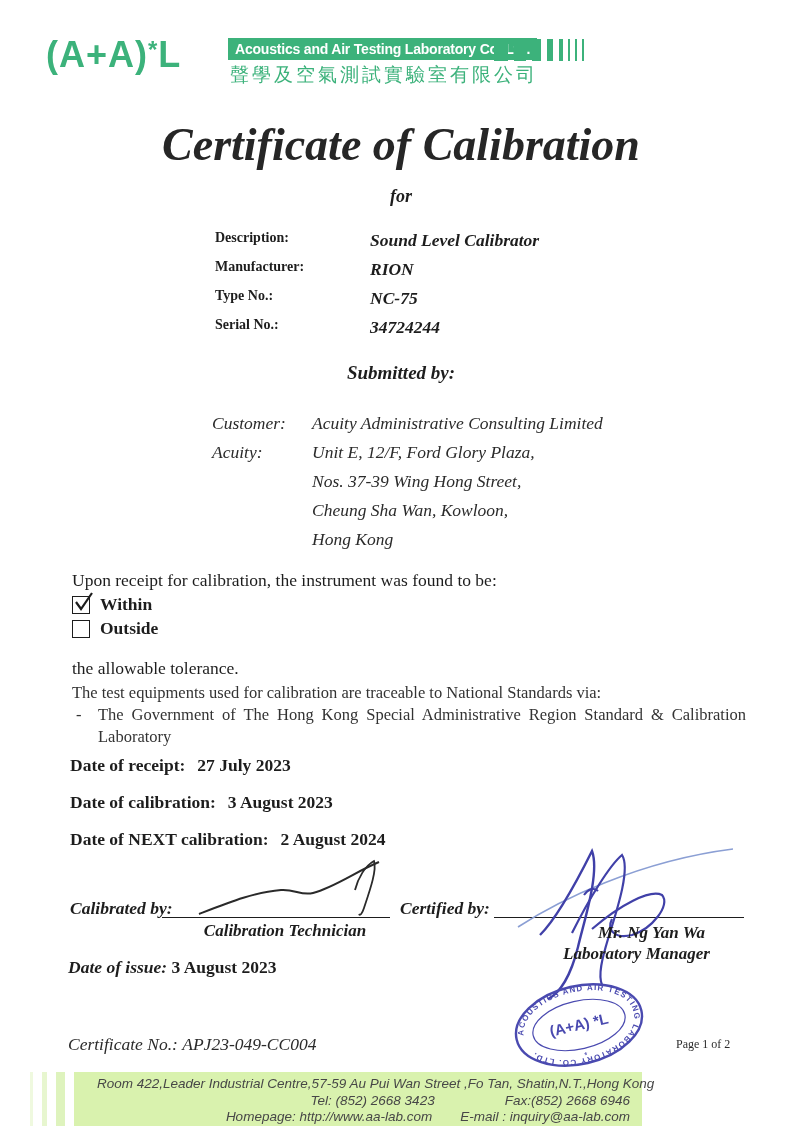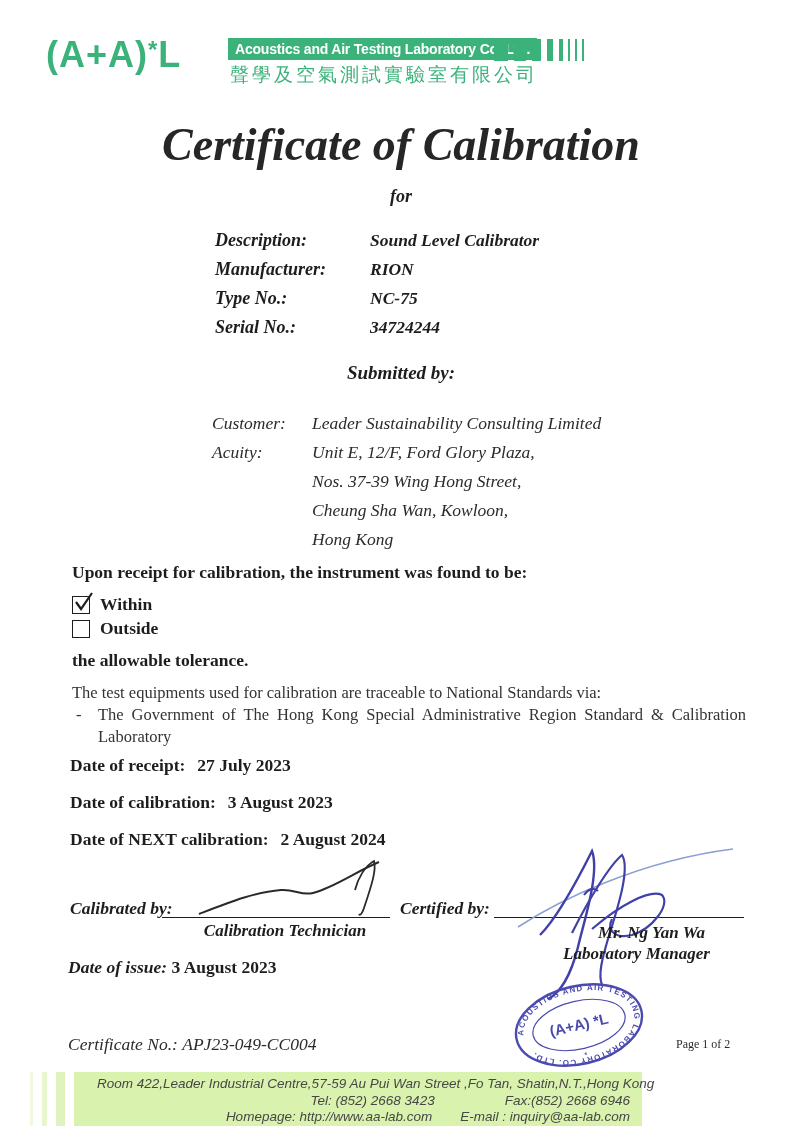--- a/index.html
+++ b/index.html
@@ -22,32 +22,32 @@
   .hbars{left:494px;top:39px;height:22px;display:flex;align-items:stretch;}
   .hbars span{background:#3cb27b;display:inline-block;}
 
   
   .title{left:0;top:118px;width:802px;text-align:center;
          font-size:46px;font-weight:bold;font-style:italic;color:#262626;}
   .for{left:0;top:186px;width:802px;text-align:center;
        font-size:18px;font-weight:bold;font-style:italic;}
 
   
-  .inst-label{left:215px;font-size:18px;font-weight:bold;font-style:italic;}
+  .inst-label{left:215px;font-size:14px;font-weight:bold;}
   .inst-value{left:370px;font-size:17.5px;font-weight:bold;font-style:italic;}
 
   .submitted{left:0;top:362px;width:802px;text-align:center;
        font-size:19px;font-weight:bold;font-style:italic;}
 
   
   .cust-label{left:212px;font-size:17.5px;font-style:italic;color:#2b2b2b;}
   .cust-value{left:312px;font-size:17.5px;font-style:italic;color:#2b2b2b;}
 
   
-  .bold-line{left:72px;font-size:17.5px;font-weight:bold;}
+  .bold-line{left:72px;font-size:17.5px;font-weight:normal;margin-top:8px;}
   .chk-row{left:72px;display:flex;align-items:center;}
   .chk-box{width:16px;height:16px;border:1.6px solid #1d1d1d;position:relative;flex:0 0 auto;}
   .chk-box svg{position:absolute;left:1px;top:-6px;overflow:visible;}
   .chk-label{margin-left:10px;font-size:17.5px;font-weight:bold;}
 
   
   .trace{left:72px;font-size:16.5px;color:#333333;}
   .trace-just{left:98px;width:648px;font-size:16.5px;color:#333333;
       text-align:justify;text-align-last:justify;}
 
@@ -104,21 +104,21 @@
   <div class="abs inst-label" style="top:259px">Manufacturer:</div>
   <div class="abs inst-value" style="top:259px">RION</div>
   <div class="abs inst-label" style="top:288px">Type No.:</div>
   <div class="abs inst-value" style="top:288px">NC-75</div>
   <div class="abs inst-label" style="top:317px">Serial No.:</div>
   <div class="abs inst-value" style="top:317px">34724244</div>
 
   <div class="abs submitted">Submitted by:</div>
 
   <div class="abs cust-label" style="top:413px">Customer:</div>
-  <div class="abs cust-value" style="top:413px">Leader Sustainability Consulting Limited</div>
+  <div class="abs cust-value" style="top:413px">Acuity Administrative Consulting Limited</div>
   <div class="abs cust-label" style="top:442px">Acuity:</div>
   <div class="abs cust-value" style="top:442px">Unit E, 12/F, Ford Glory Plaza,</div>
   <div class="abs cust-value" style="top:471px">Nos. 37-39 Wing Hong Street,</div>
   <div class="abs cust-value" style="top:500px">Cheung Sha Wan, Kowloon,</div>
   <div class="abs cust-value" style="top:529px">Hong Kong</div>
 
   <div class="abs bold-line" style="top:562px">Upon receipt for calibration, the instrument was found to be:</div>
 
   <div class="abs chk-row" style="top:594px">
     <div class="chk-box">

